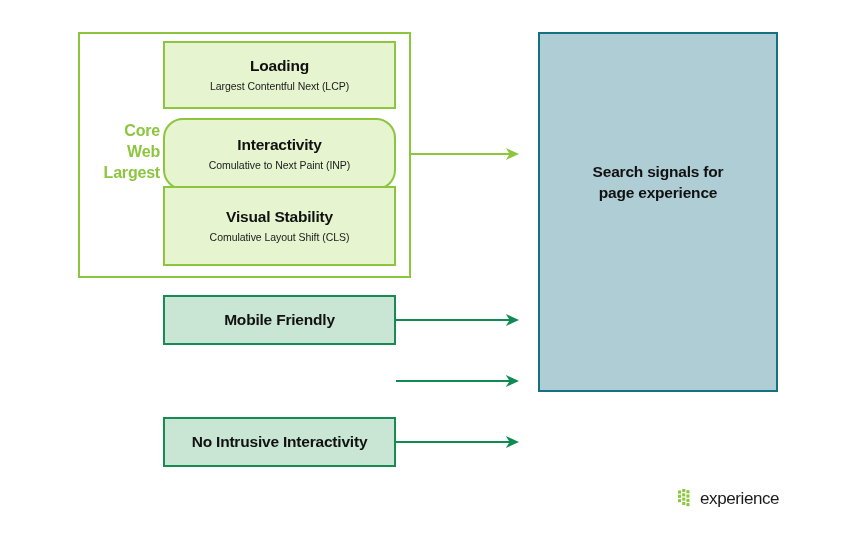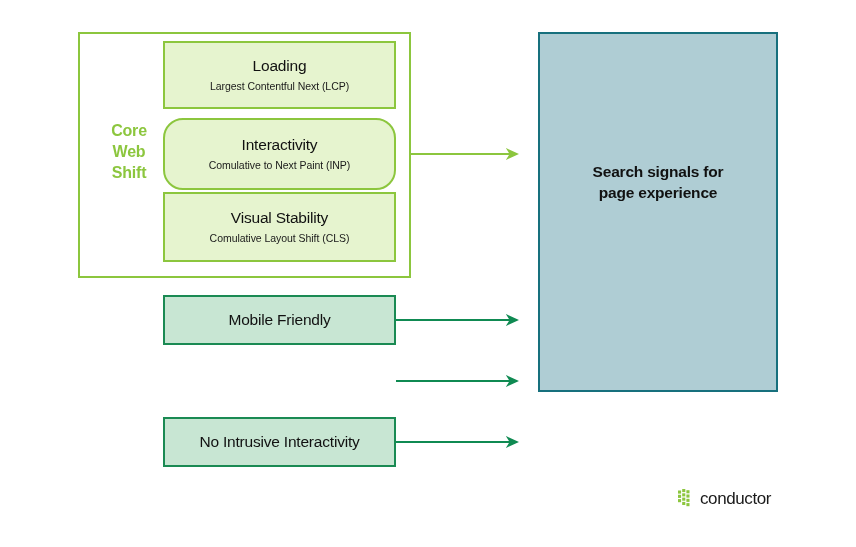--- a/index.html
+++ b/index.html
@@ -34,44 +34,44 @@
   .cwv-label {
     position: absolute;
     left: 98px;
     top: 120px;
     width: 62px;
     color: #8cc63e;
     font-size: 16px;
     font-weight: bold;
     line-height: 1.32;
     letter-spacing: -0.2px;
-    text-align: center;
+    text-align: right;
   }
 
   
   .metric-card {
     position: absolute;
     left: 163px;
     width: 233px;
     background: #e6f4cf;
     border: 2px solid #8cc63e;
     box-sizing: border-box;
     display: flex;
     flex-direction: column;
     align-items: center;
     justify-content: center;
   }
   .metric-card.card-1 { top: 41px;  height: 68px; }
   .metric-card.card-2 { top: 118px; height: 72px; border-radius: 20px; }
-  .metric-card.card-3 { top: 192px; height: 70px; }
+  .metric-card.card-3 { top: 186px; height: 80px; }
 
   .metric-title {
     color: #111111;
     font-size: 15.5px;
-    font-weight: normal;
+    font-weight: bold;
     letter-spacing: -0.2px;
     line-height: 1.2;
     text-align: center;
   }
   .metric-sub {
     color: #1a1a1a;
     font-size: 10.5px;
     font-weight: normal;
     letter-spacing: -0.05px;
     line-height: 1.25;
@@ -91,21 +91,21 @@
     display: flex;
     align-items: center;
     justify-content: center;
   }
   .signal-card.sig-1 { top: 295px; }
   .signal-card.sig-2 { top: 356px; }
   .signal-card.sig-3 { top: 417px; }
   .signal-title {
     color: #111111;
     font-size: 15.5px;
-    font-weight: normal;
+    font-weight: bold;
     letter-spacing: -0.2px;
     text-align: center;
   }
 
   
   .outcome-panel {
     position: absolute;
     left: 538px;
     top: 32px;
     width: 240px;
@@ -163,21 +163,21 @@
 </head>
 <body>
 
 <div id="canvas">
 
   <div class="cwv-group"></div>
 
   <div class="cwv-label">
     <div>Core</div>
     <div>Web</div>
-    <div>Shift</div>
+    <div>Largest</div>
   </div>
 
   <div class="metric-card card-1">
     <div class="metric-title">Loading</div>
     <div class="metric-sub">Largest Contentful Next (LCP)</div>
   </div>
 
   <div class="metric-card card-2">
     <div class="metric-title">Interactivity</div>
     <div class="metric-sub">Comulative to Next Paint (INP)</div>
@@ -236,16 +236,16 @@
         <rect x="0" y="5.8" width="3.1" height="3.1"></rect>
         <rect x="4.2" y="4.3" width="3.1" height="3.1"></rect>
         <rect x="8.4" y="5.5" width="3.1" height="3.1"></rect>
         <rect x="0" y="10.1" width="3.1" height="3.1"></rect>
         <rect x="4.2" y="8.6" width="3.1" height="3.1"></rect>
         <rect x="8.4" y="9.8" width="3.1" height="3.1"></rect>
         <rect x="4.2" y="12.9" width="3.1" height="3.1"></rect>
         <rect x="8.4" y="14.1" width="3.1" height="3.1"></rect>
       </g>
     </svg>
-    <span class="logo-word">conductor</span>
+    <span class="logo-word">experience</span>
   </div>
 
 </div>
 
 </body></html>

